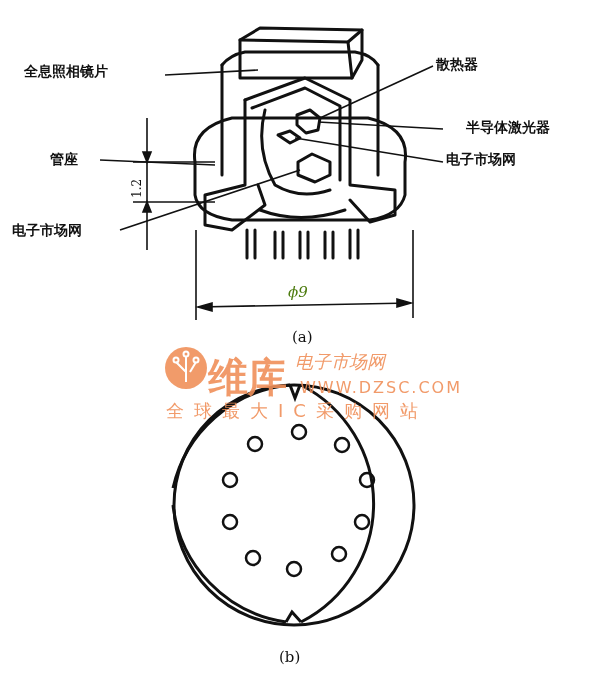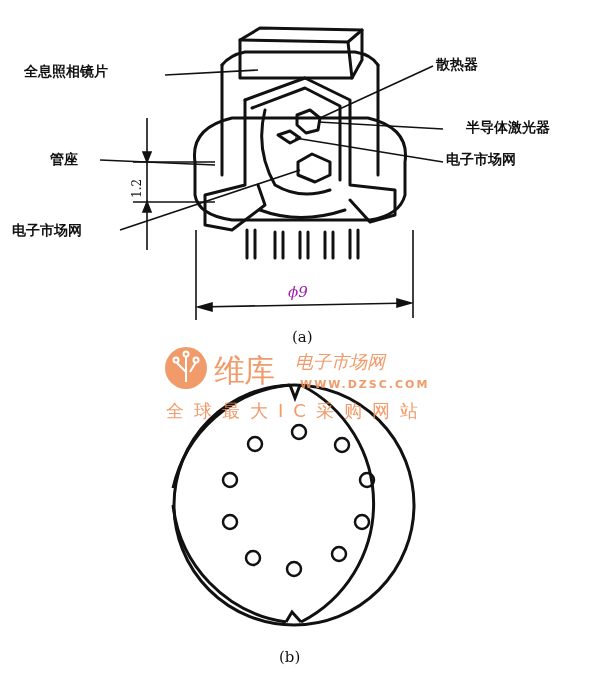--- a/index.html
+++ b/index.html
@@ -1,25 +1,25 @@
 <!DOCTYPE html>
 <html><head>
   <meta charset="utf-8">
   <style>
     html, body { margin: 0; padding: 0; background: #ffffff; }
     body { width: 600px; height: 680px; position: relative; overflow: hidden; font-family: "DejaVu Serif", serif; }
     .canvas { position: absolute; left: 0; top: 0; width: 600px; height: 680px; }
     .label { position: absolute; font-family: "DejaVu Sans", sans-serif; font-weight: bold; font-size: 14px; color: #111; white-space: nowrap; letter-spacing: 0px; }
     .caption { position: absolute; font-family: "DejaVu Serif", serif; font-size: 15px; color: #111; }
-    .dim { position: absolute; font-family: "DejaVu Serif", serif; font-style: italic; font-size: 15px; color: #a21caf; }
+    .dim { position: absolute; font-family: "DejaVu Serif", serif; font-style: italic; font-size: 15px; color: #4d7c0f; }
     .dim-v { position: absolute; font-family: "DejaVu Serif", serif; font-size: 12px; color: #111; transform: rotate(-90deg); transform-origin: left top; }
     .wm { position: absolute; font-family: "DejaVu Sans", sans-serif; color: #f0905a; opacity: 0.9; white-space: nowrap; }
-    .wm-brand { font-size: 31px; font-weight: normal; left: 214px; top: 350px; letter-spacing: -1px; }
+    .wm-brand { font-size: 40px; font-weight: bold; left: 208px; top: 350px; letter-spacing: -1px; }
     .wm-sub { font-size: 18px; left: 295px; top: 350px; font-style: italic; }
-    .wm-url { font-size: 11px; left: 300px; top: 378px; letter-spacing: 2px; font-weight: bold; }
+    .wm-url { font-size: 16px; left: 300px; top: 378px; letter-spacing: 2px; }
     .wm-tag { font-size: 18px; left: 166px; top: 399px; letter-spacing: 10px; }
   </style>
 </head>
 <body>
 
 <svg class="canvas" viewBox="0 0 600 680" xmlns="http://www.w3.org/2000/svg">
   <g fill="none" stroke="#111" stroke-width="3" stroke-linejoin="round" stroke-linecap="round">
 
     <path d="M 195 162 Q 190 128 232 118 L 368 118 Q 410 128 405 162 L 405 195 Q 400 215 370 220 L 232 220 Q 198 215 195 195 Z"></path>
     <path d="M 260 210 Q 300 225 345 210"></path>

